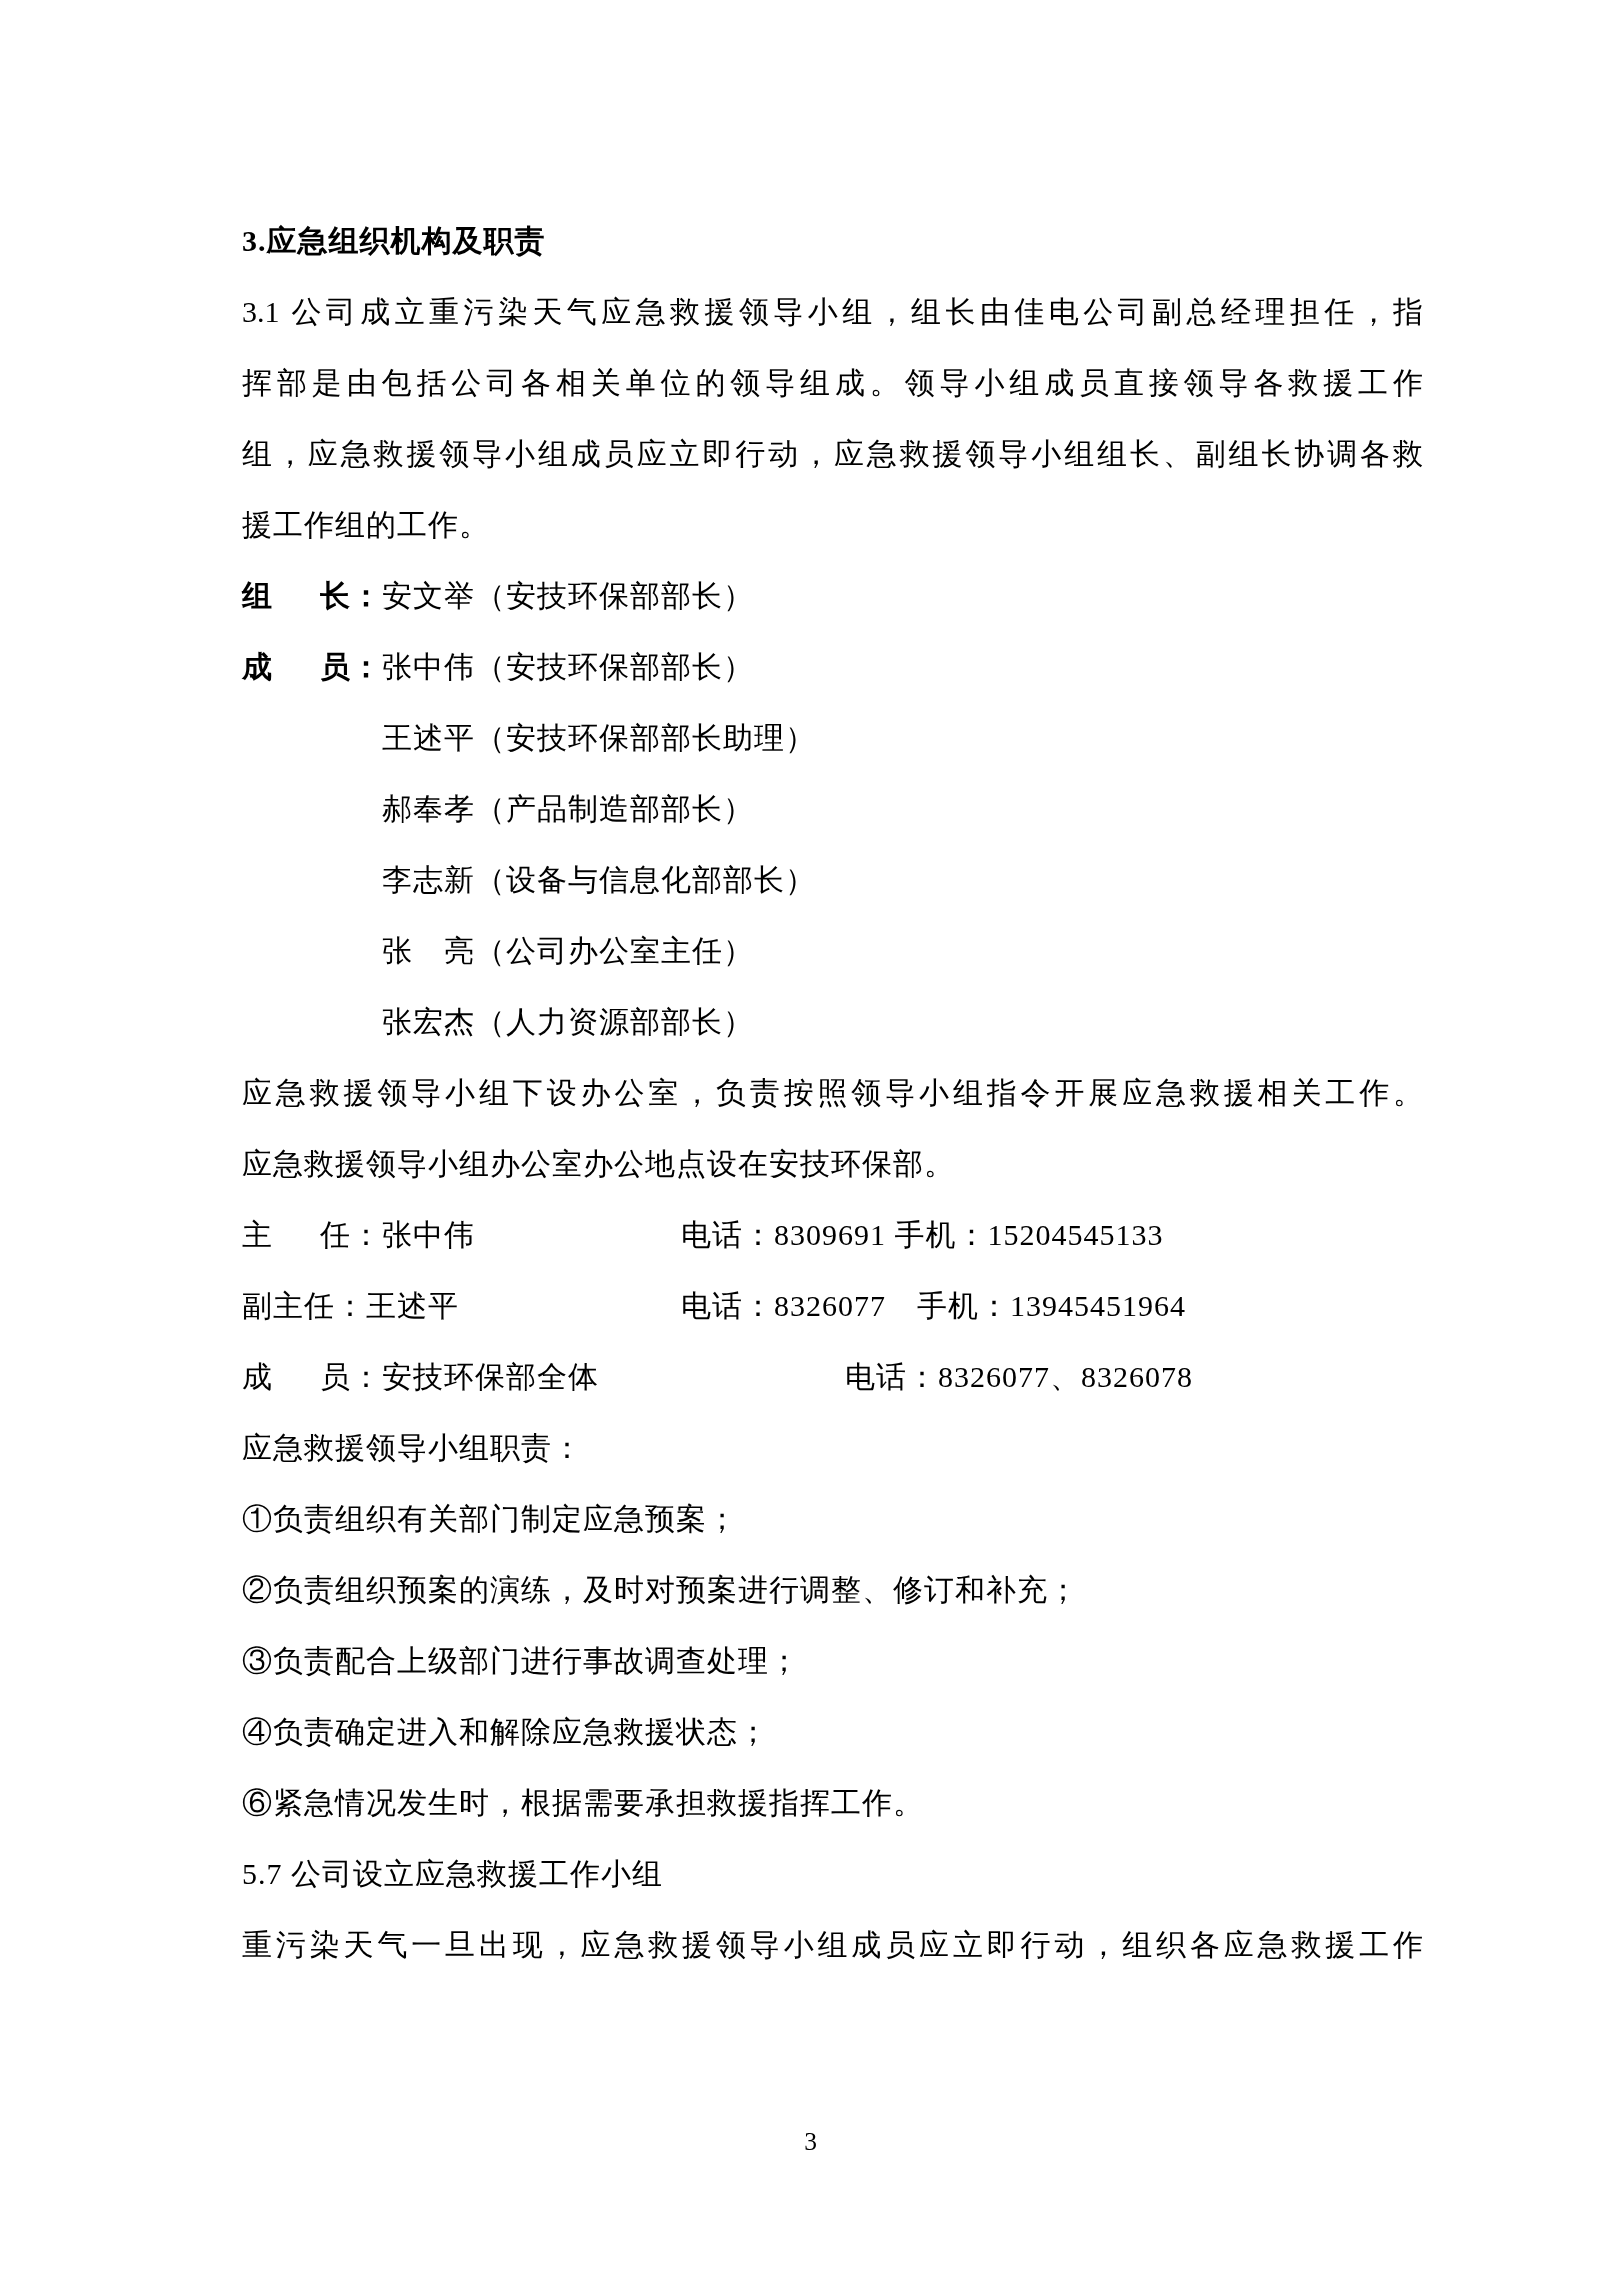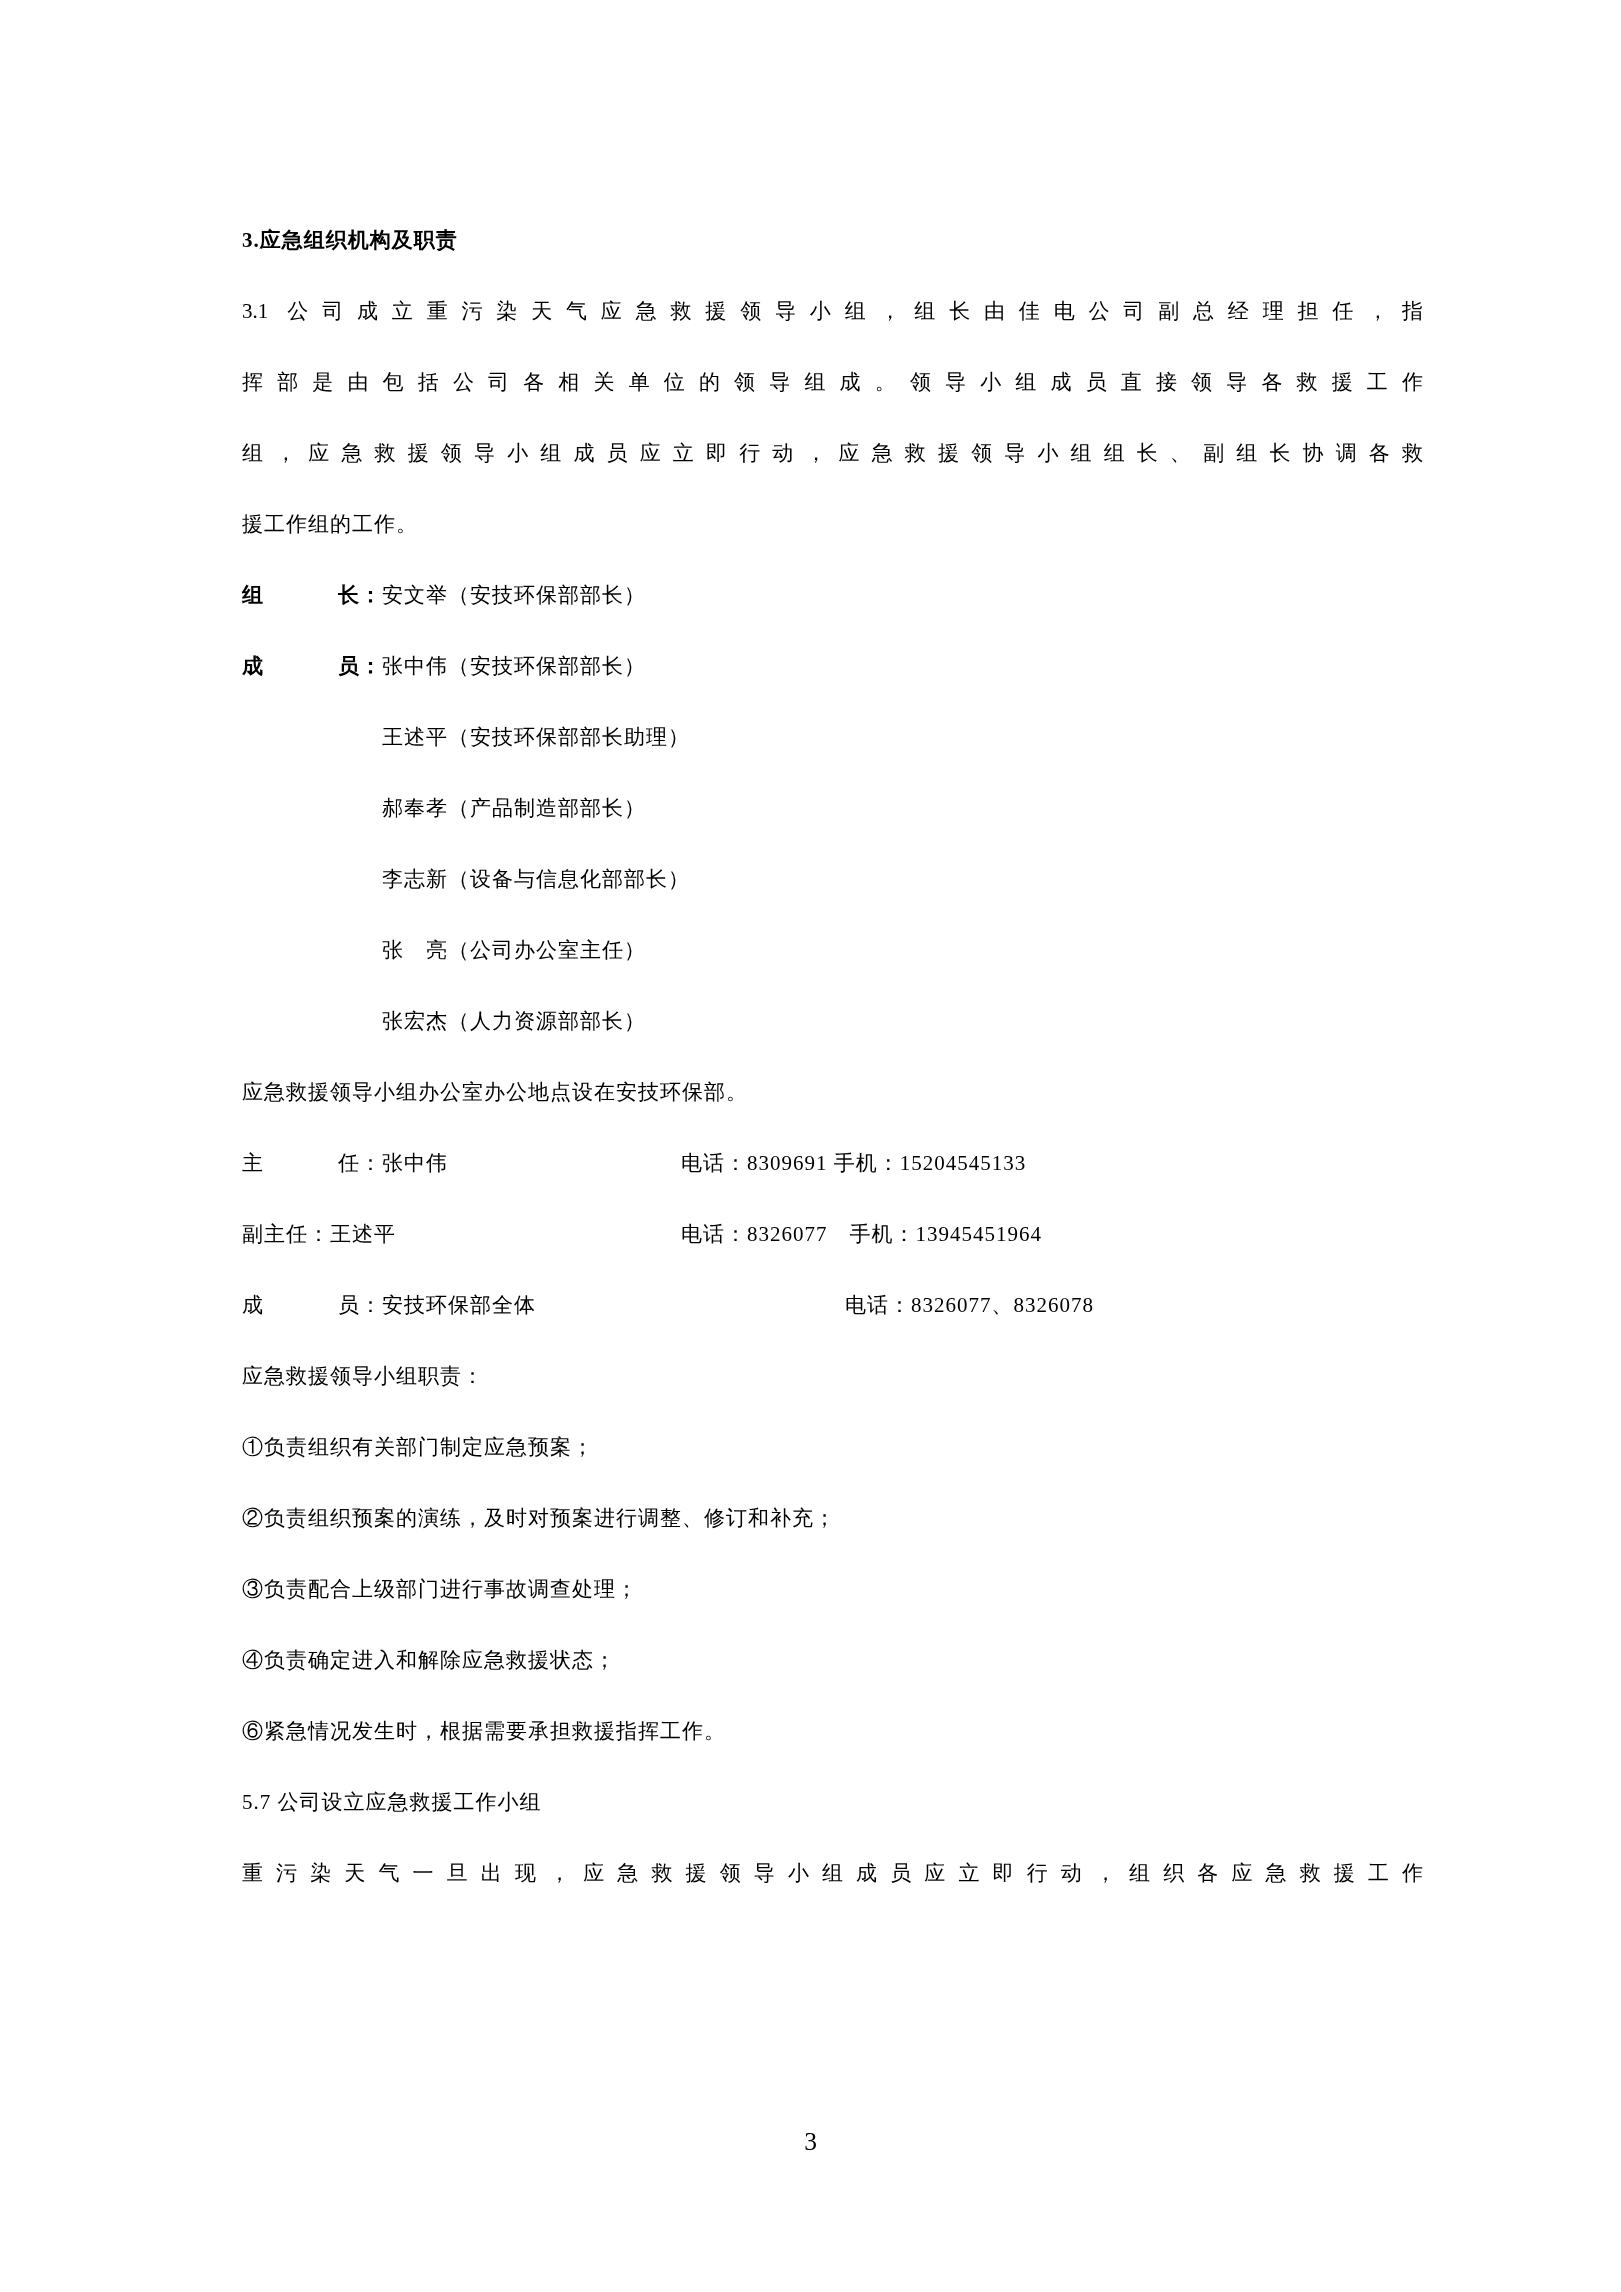--- a/index.html
+++ b/index.html
@@ -12,21 +12,21 @@
     overflow:hidden;
   }
   .content{
     position:absolute;
     left:242px;top:205px;
     width:1181px;
   }
   .line{
     height:71px;
     line-height:71px;
-    font-size:21px;
+    font-size:30px;
     letter-spacing:1px;
     white-space:nowrap;
   }
   .justify{
     white-space:normal;
     letter-spacing:0;
     text-align:justify;
     text-align-last:justify;
     -moz-text-align-last:justify;
   }
@@ -73,20 +73,21 @@
           <span>成</span>
           <span>员：</span>
         </span><span>张中伟（安技环保部部长）</span>
     </div>
     <div class="line indent">王述平（安技环保部部长助理）</div>
     <div class="line indent">郝奉孝（产品制造部部长）</div>
     <div class="line indent">李志新（设备与信息化部部长）</div>
     <div class="line indent">张　亮（公司办公室主任）</div>
     <div class="line indent">张宏杰（人力资源部部长）</div>
 
+    <div class="line justify">应急救援领导小组下设办公室，负责按照领导小组指令开展应急救援相关工作。</div>
     <div class="line">应急救援领导小组办公室办公地点设在安技环保部。</div>
 
     <div class="line">
       <span class="office-left"><span class="mlabel">
             <span>主</span>
             <span>任：</span>
           </span><span>张中伟</span></span><span>电话：8309691 手机：15204545133</span>
     </div>
 
     <div class="line">

